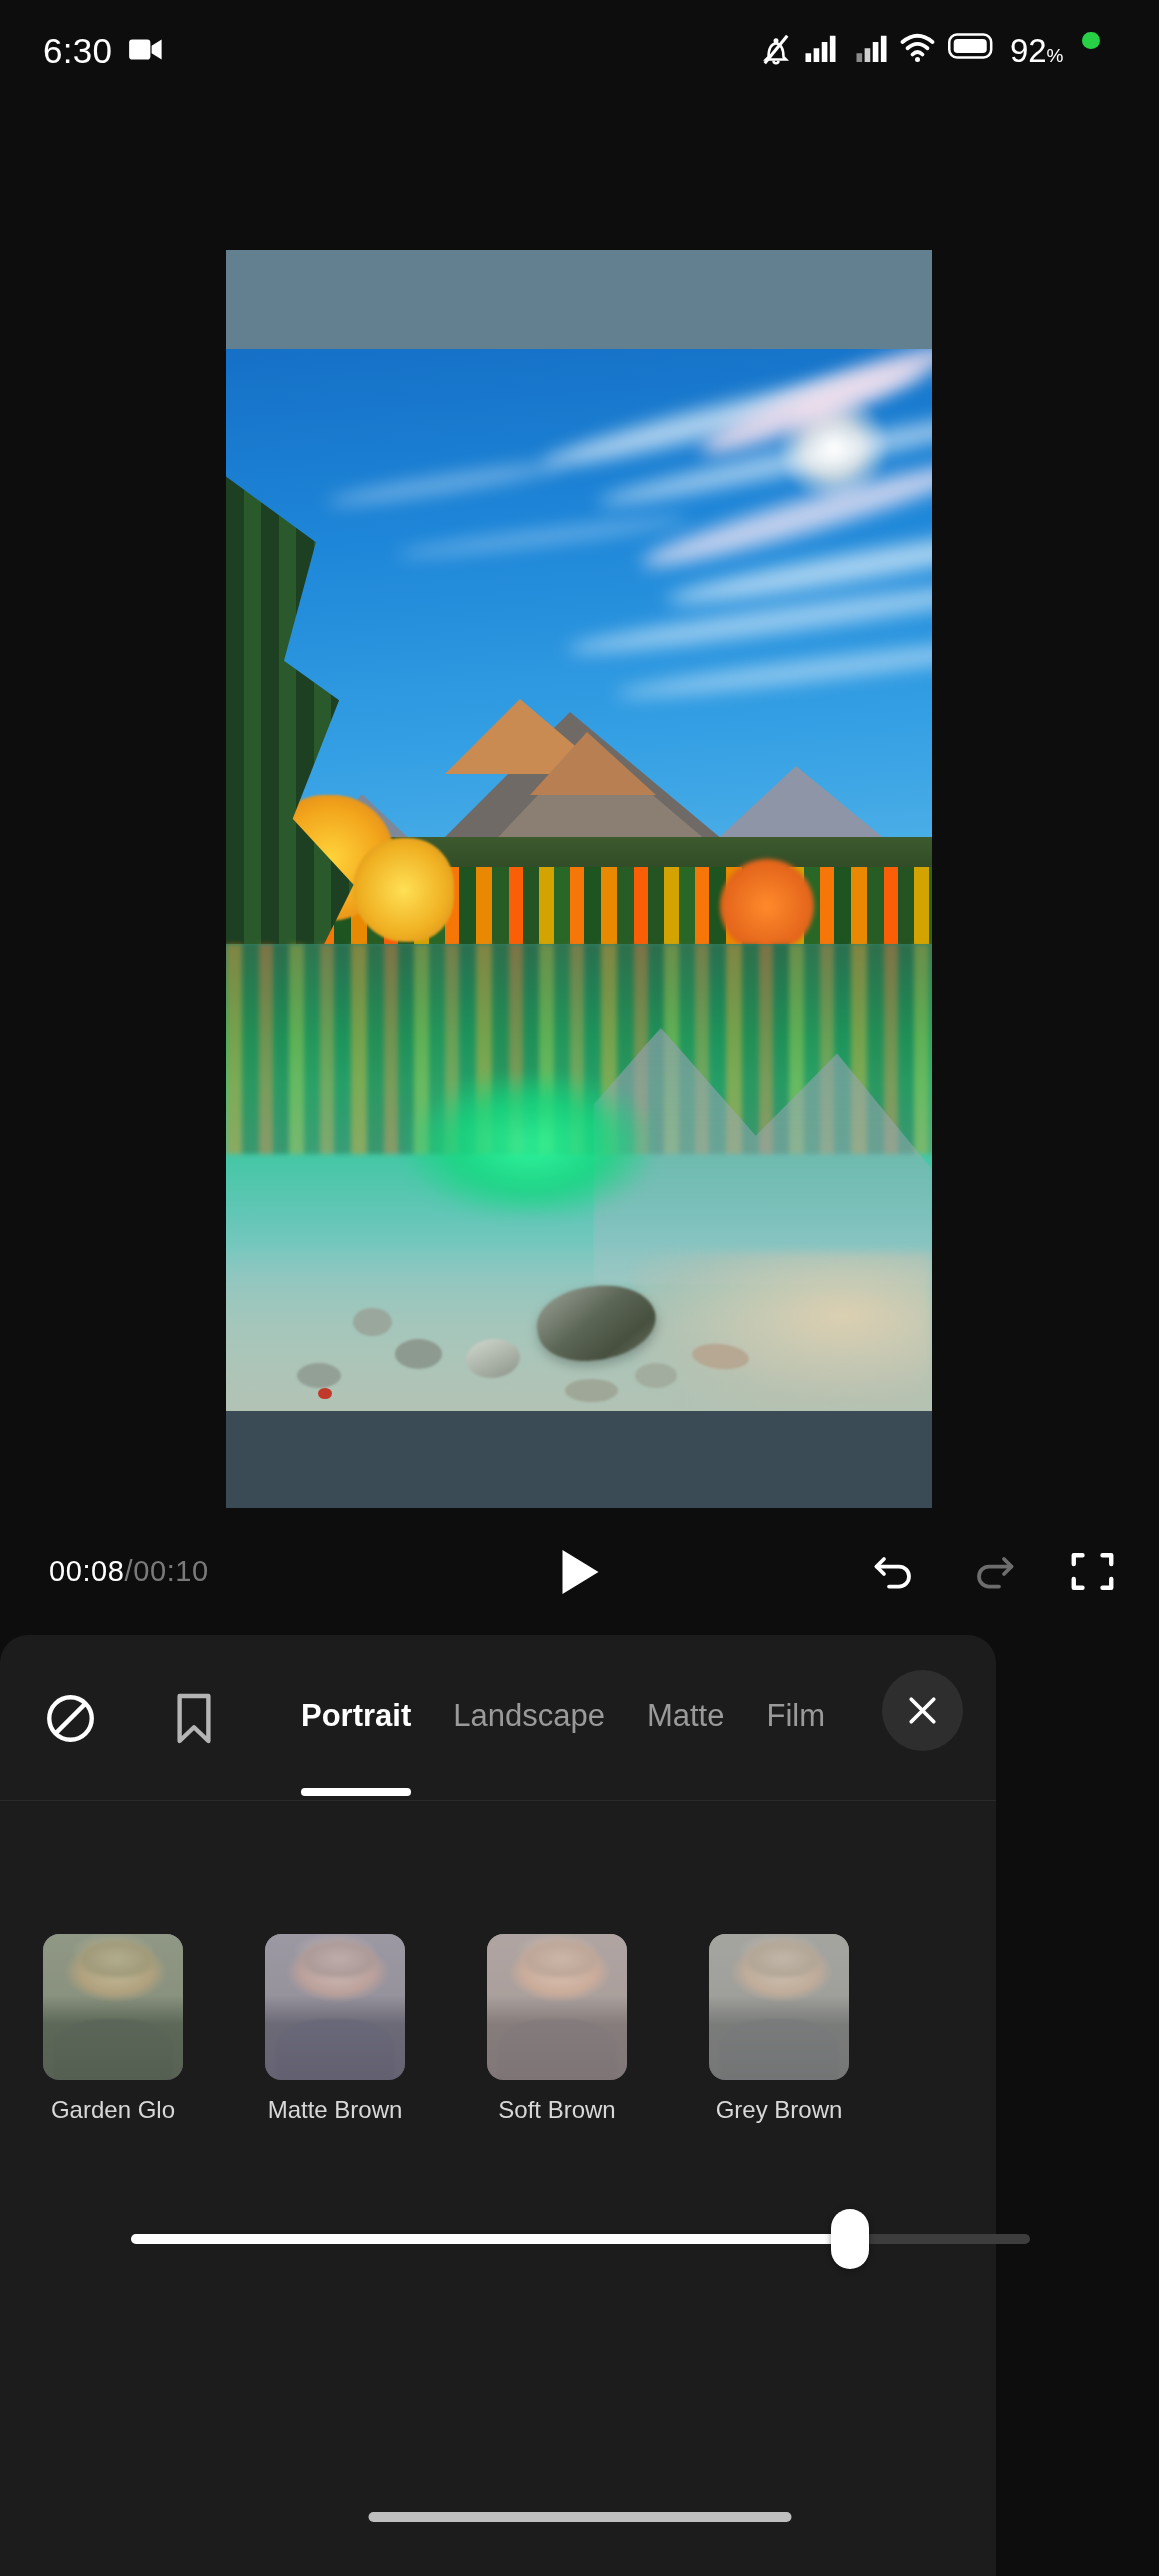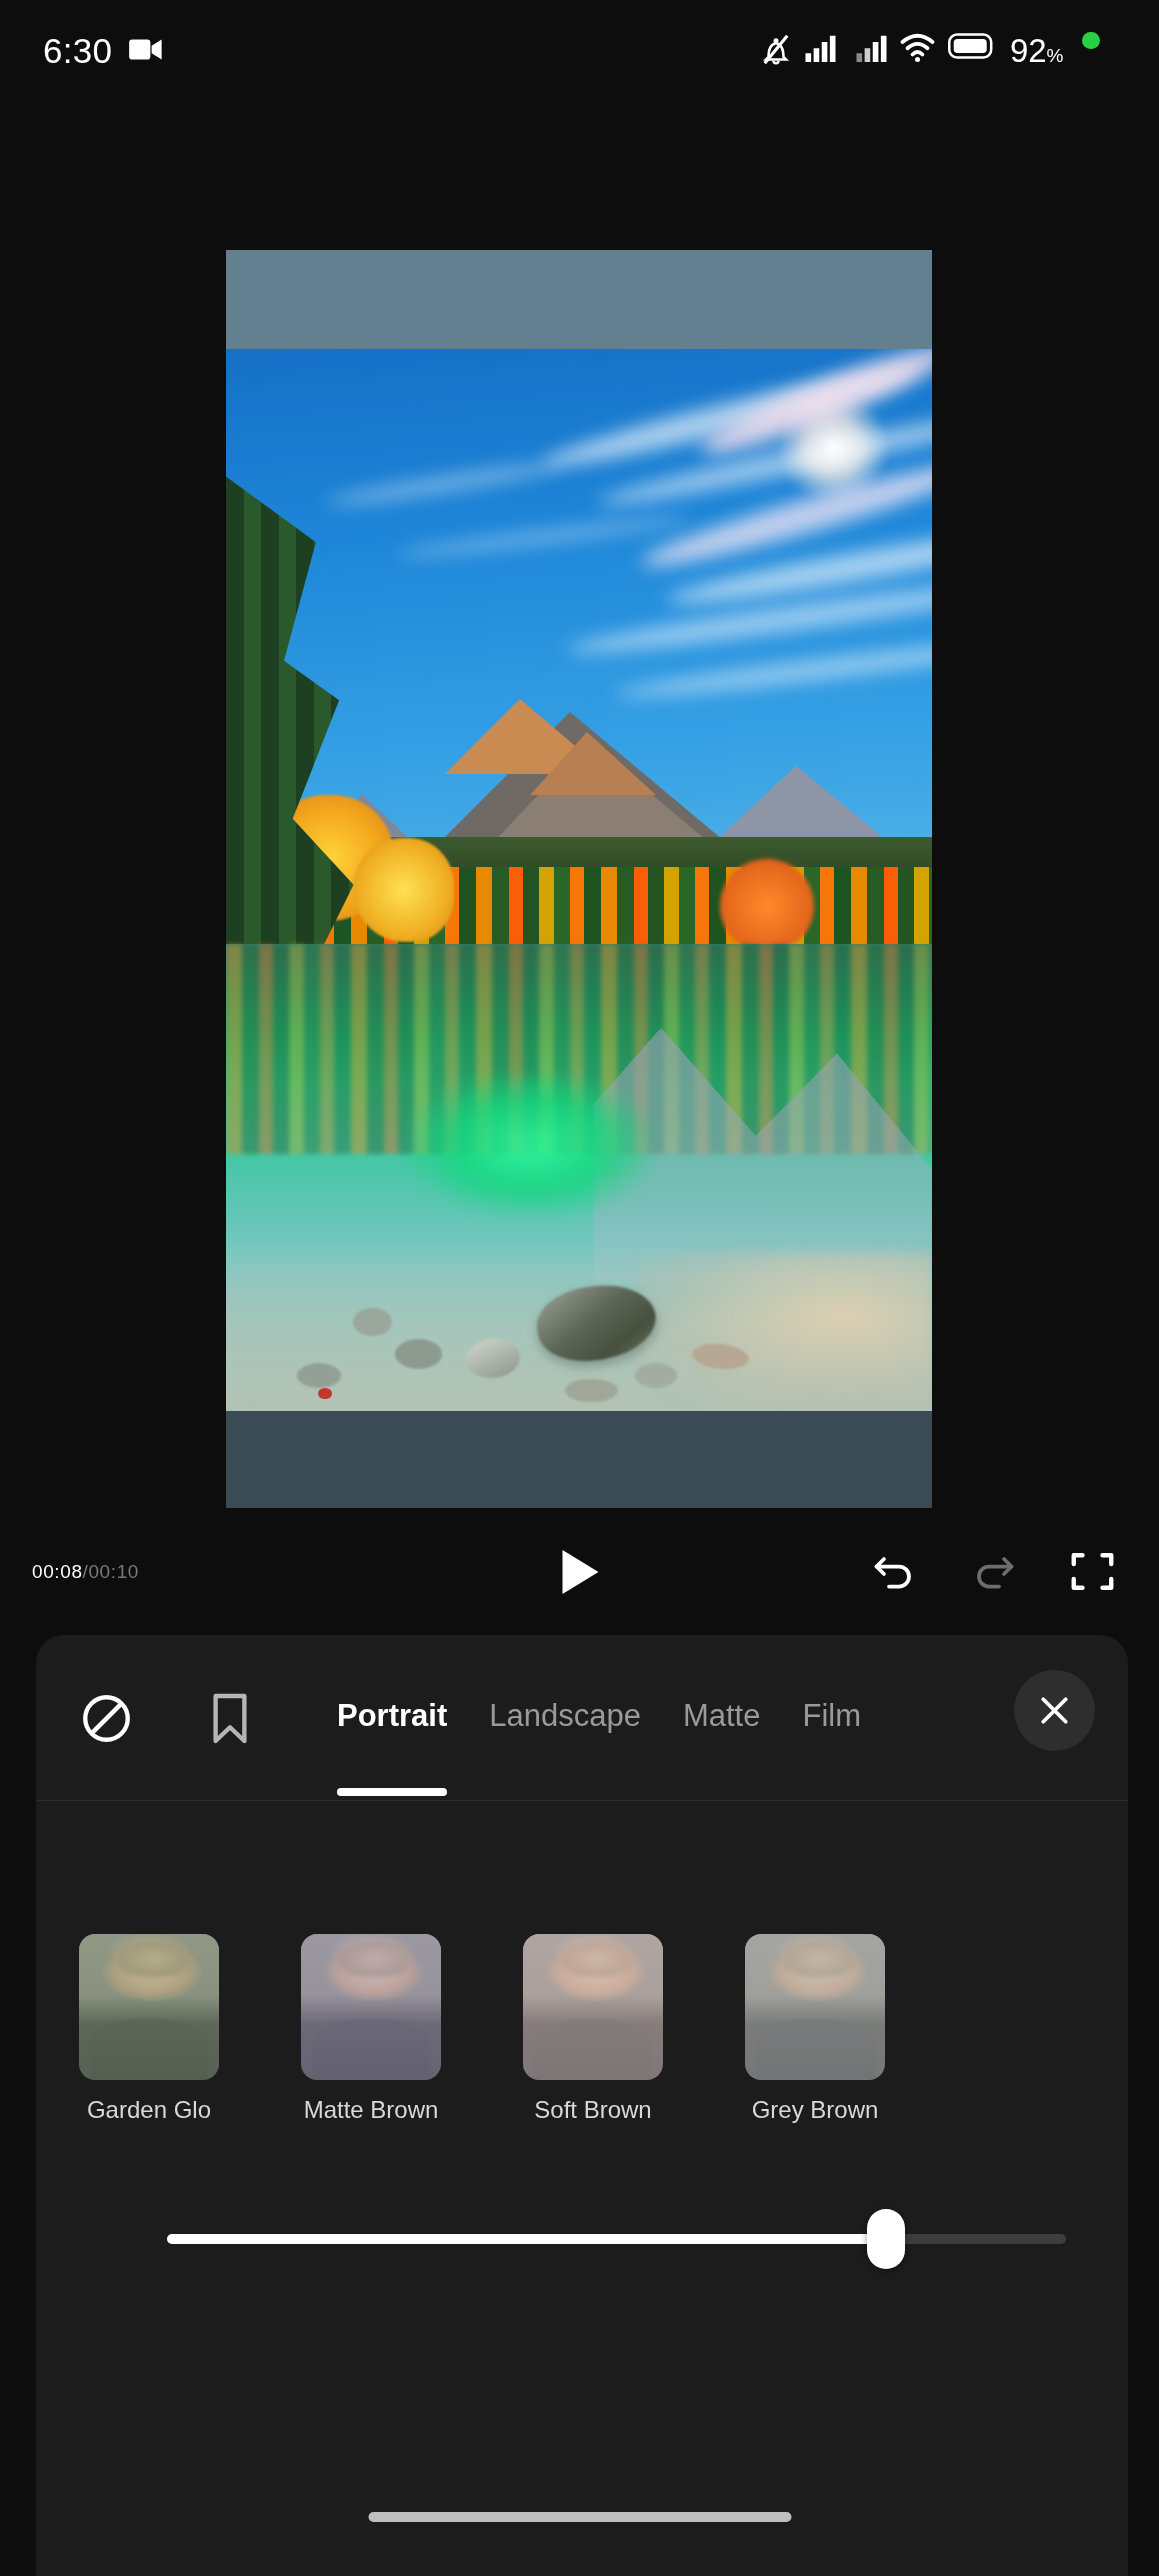--- a/index.html
+++ b/index.html
@@ -195,41 +195,40 @@
   .stone-s4{ left:66%; bottom:9%;  width:57px; height:25px; background:#b6a892; transform:rotate(6deg);}
   .stone-s5{ left:10%; bottom:5%;  width:44px; height:25px; background:#93a096;}
   .stone-s6{ left:48%; bottom:2%;  width:53px; height:22.6px; background:#9fa898;}
   .reddot{ position:absolute; left:13%; bottom:2.5%; width:14px; height:11.3px; border-radius:50%; background:#c1392b; filter:blur(0.6px);}
 
   
   .playbar{
     position:absolute; left:0; top:1508px; width:1160px; height:127px;
     display:flex; align-items:center;
   }
-  .time-group{ position:absolute; left:32px; font-size:19px; letter-spacing:0.6px; }
+  .time-group{ position:absolute; left:49px; font-size:29px; letter-spacing:0.6px; }
   .time-cur{ color:#ffffff; }
   .time-total{ color:#7a7a7a; }
   .play-btn{
     position:absolute; left:50%; transform:translateX(-50%);
     width:57px; height:57px; display:flex; align-items:center; justify-content:center;
   }
   .play-tri{
     width:0; height:0;
     border-top:22.6px solid transparent; border-bottom:22.6px solid transparent;
     border-left:36px solid #ffffff;
   }
   .pb-right{ position:absolute; right:45px; display:flex; align-items:center; gap:52px; }
   .ic{ display:block; }
 
   
   .panel{
-    position:absolute; left:0; top:1635px; width:1092px; height:941px;
+    position:absolute; left:0; top:1635px; width:996px; height:941px;
     background:#1c1c1c;
     border-radius:28px 28px 0 0;
-    margin-left:36px;
   }
   .tabbar{
     position:relative; height:166px; display:flex; align-items:center;
   }
   .tb-icon{ position:absolute; display:flex; align-items:center; justify-content:center; }
   .tb-nofilter{ left:39px; width:63px; height:63px; }
   .tb-bookmark{ left:169px; width:50px; height:63px; }
   .tabs{
     position:absolute; left:301px; display:flex; align-items:center; gap:42px;
   }

